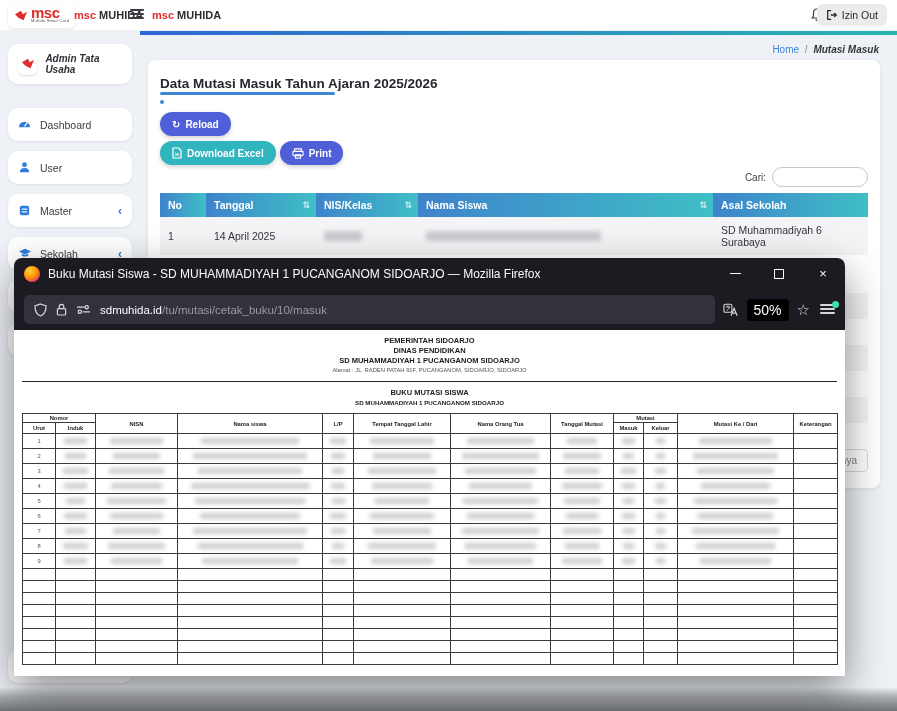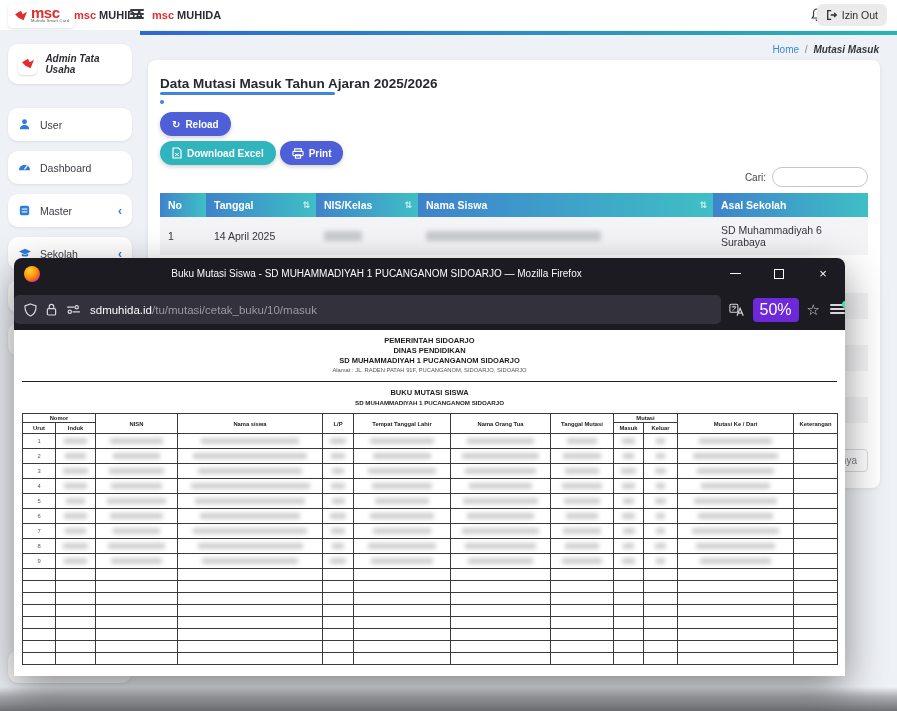--- a/index.html
+++ b/index.html
@@ -69,31 +69,31 @@
   .pager { position:absolute; right:12px; bottom:16px; }
   .pager-btn { background:#fff; border:1px solid #d7dade; border-radius:4px; color:#7a7e86; font-size:10px; padding:5px 10px; cursor:pointer; font-family:inherit; }
 
   
   .bottom-fade { position:absolute; left:0; right:0; bottom:0; height:24px; background:linear-gradient(180deg,rgba(90,92,96,0) 0%,rgba(90,92,96,.45) 40%,rgba(70,72,76,.75) 100%); z-index:4; pointer-events:none; }
 
   
   .ff-window { position:absolute; left:14px; top:258px; width:831px; height:418px; z-index:10; border-radius:8px 8px 0 0; box-shadow:0 14px 40px rgba(0,0,0,.45); overflow:hidden; background:#fff; }
   .ff-titlebar { height:31px; background:#1c1b22; display:flex; align-items:center; padding-left:10px; gap:8px; }
   .ff-logo { width:16px; height:16px; border-radius:50%; background:radial-gradient(circle at 35% 30%,#ffd43b 0%,#ff9500 45%,#e3307a 80%,#722291 100%); flex:0 0 16px; }
-  .ff-title { color:#fbfbfe; font-size:10px; white-space:nowrap; overflow:hidden; flex:1;text-align:center; }
+  .ff-title { color:#fbfbfe; font-size:12px; white-space:nowrap; overflow:hidden; flex:1; }
   .ff-controls { display:flex; height:31px; flex:0 0 auto; }
   .ff-ctl { width:44px; height:31px; display:flex; align-items:center; justify-content:center; color:#fbfbfe; font-size:13px; cursor:pointer; }
   .ff-ctl .minbar { width:11px; height:1.5px; background:#fbfbfe; display:block; }
   .ff-ctl .maxbox { width:10px; height:10px; border:1.5px solid #fbfbfe; display:block; }
-  .ff-toolbar { height:41px; background:#1c1b22; display:flex; align-items:center; padding:0 0; gap:8px; }
+  .ff-toolbar { height:41px; background:#1c1b22; display:flex; align-items:center; padding:0 10px; gap:8px; }
   .url-field { flex:1; height:29px; background:#33323c; border-radius:5px; display:flex; align-items:center; padding:0 10px; gap:9px; }
   .url-text { font-size:11.5px; color:#fbfbfe; white-space:nowrap; overflow:hidden; }
   .url-text .path { color:#9b9aa3; }
   .tool-icn { color:#d8d7de; display:flex; align-items:center; justify-content:center; }
-  .zoom-badge { background:#6d28d9; color:#fbfbfe; font-size:16px; border-radius:4px; padding:3px 7px; cursor:pointer; }
+  .zoom-badge { background:#000000; color:#fbfbfe; font-size:14px; border-radius:4px; padding:3px 7px; cursor:pointer; }
   .star-icn { color:#d8d7de; font-size:15px; cursor:pointer; }
   .menu-icn { position:relative; width:15px; height:11px; cursor:pointer; margin-left:2px; }
   .menu-icn i { display:block; height:1.8px; background:#d8d7de; margin-bottom:2.4px; border-radius:1px; }
   .menu-dot { position:absolute; top:-3px; right:-4px; width:7px; height:7px; border-radius:50%; background:#3fe1b0; }
 
   
   .ff-content { height:346px; background:#fff; overflow:hidden; position:relative; color:#222; }
   .doc-head { text-align:center; padding-top:6px; line-height:1.35; }
   .doc-head .h { font-size:7.5px; font-weight:bold; color:#1a1a1a; }
   .doc-head .addr { font-size:5.8px; color:#555; margin-top:1px; }
@@ -158,34 +158,34 @@
             <path d="M1 5 L8 1 L10 5 L15 2 L11 12 L5 9 Z" fill="#e02d2d"></path>
           </svg>
       </span>
       <span class="profile-name">Admin Tata Usaha</span>
     </div>
     <div class="side-gap"></div>
     <div id="sidebar-items">
         <div class="side-card side-item">
           <span class="icn">
             <svg width="13" height="13" viewBox="0 0 14 14">
+              <path d="M1 10 a6 6 0 0 1 12 0 Z" fill="#2f7bd9"></path>
+              <line x1="7" y1="9" x2="10" y2="5" stroke="#fff" stroke-width="1.3"></line>
+            </svg>
+          </span>
+          <span>Dashboard</span>
+        </div>
+        <div class="side-card side-item">
+          <span class="icn">
+            <svg width="13" height="13" viewBox="0 0 14 14">
               <circle cx="7" cy="4" r="2.6" fill="#2f7bd9"></circle>
               <path d="M2 12 C2 8.8 4.2 7.6 7 7.6 C9.8 7.6 12 8.8 12 12 Z" fill="#2f7bd9"></path>
             </svg>
           </span>
           <span>User</span>
-        </div>
-        <div class="side-card side-item">
-          <span class="icn">
-            <svg width="13" height="13" viewBox="0 0 14 14">
-              <path d="M1 10 a6 6 0 0 1 12 0 Z" fill="#2f7bd9"></path>
-              <line x1="7" y1="9" x2="10" y2="5" stroke="#fff" stroke-width="1.3"></line>
-            </svg>
-          </span>
-          <span>Dashboard</span>
         </div>
         <div class="side-card side-item">
           <span class="icn">
             <svg width="13" height="13" viewBox="0 0 14 14">
               <rect x="2" y="2" width="10" height="10" rx="2" fill="#2f7bd9"></rect>
               <line x1="4" y1="5.5" x2="10" y2="5.5" stroke="#fff" stroke-width="1.2"></line>
               <line x1="4" y1="8.5" x2="10" y2="8.5" stroke="#fff" stroke-width="1.2"></line>
             </svg>
           </span>
           <span>Master</span>

